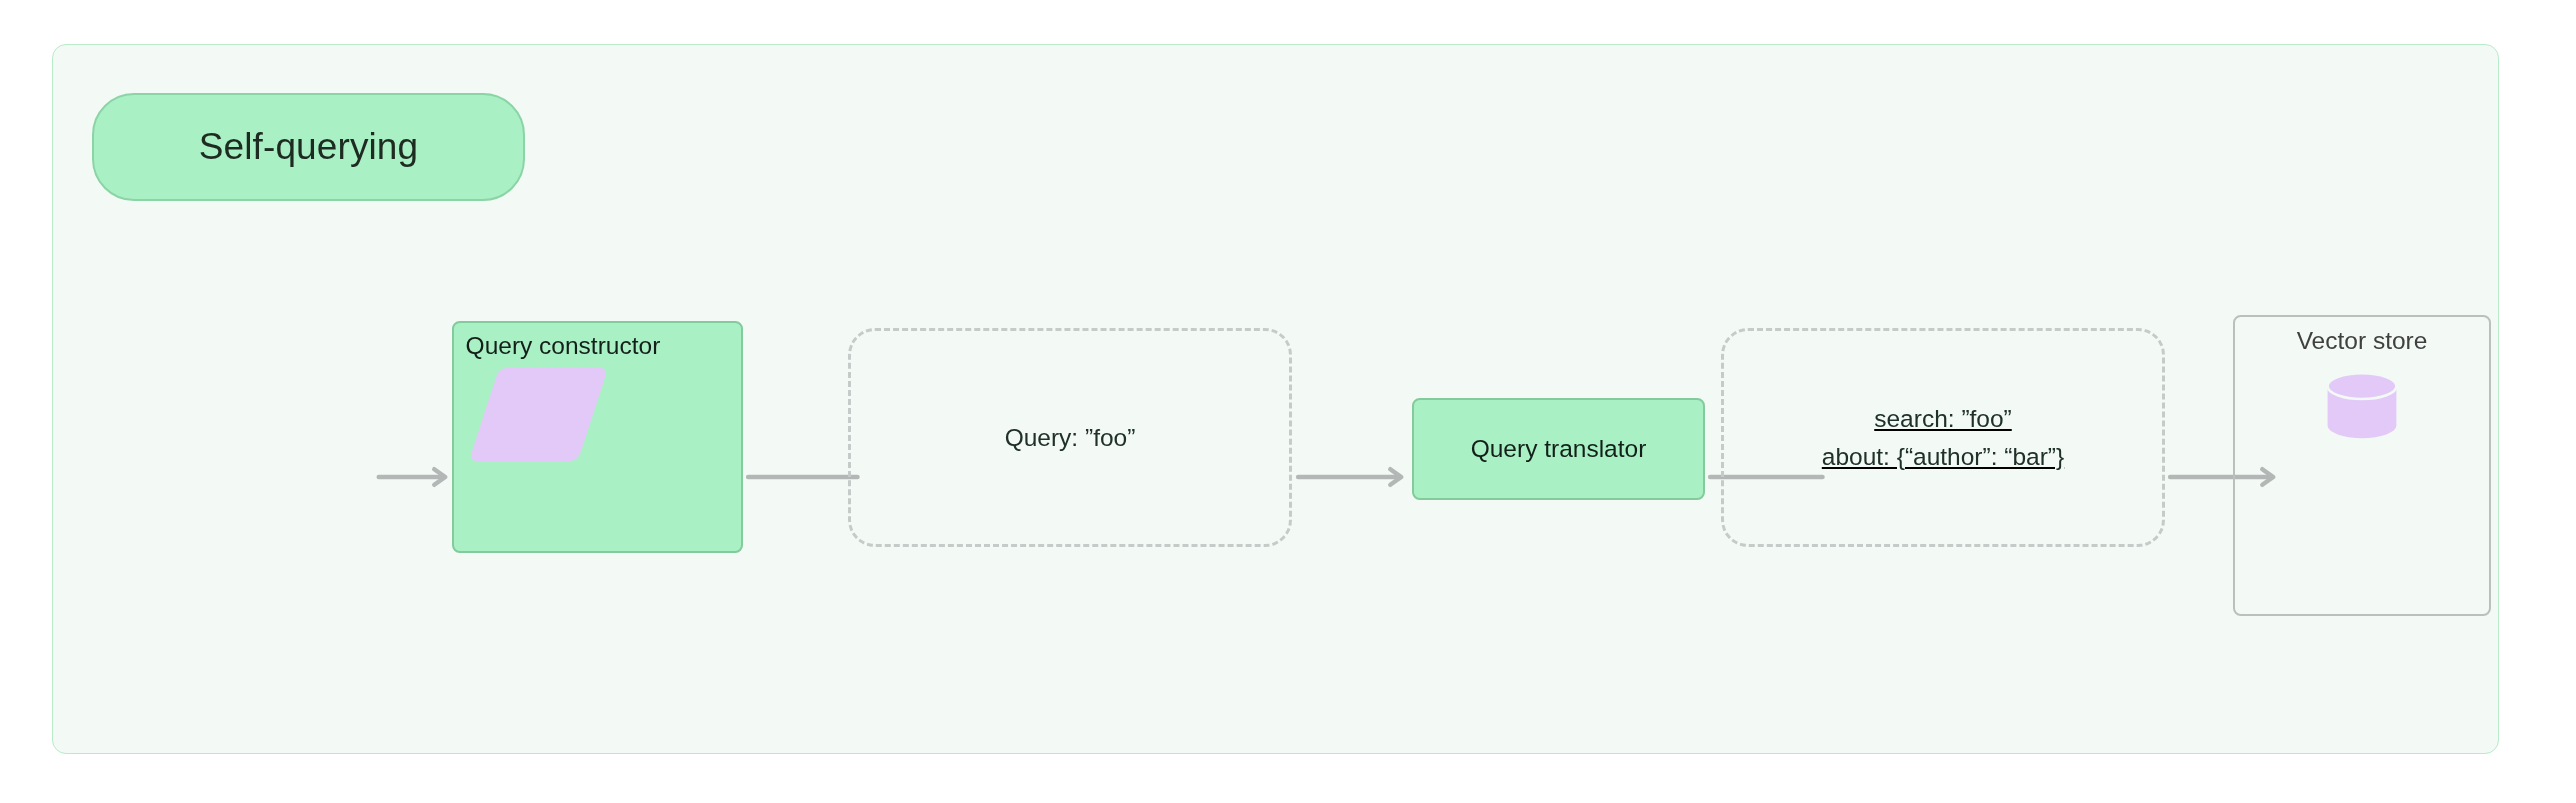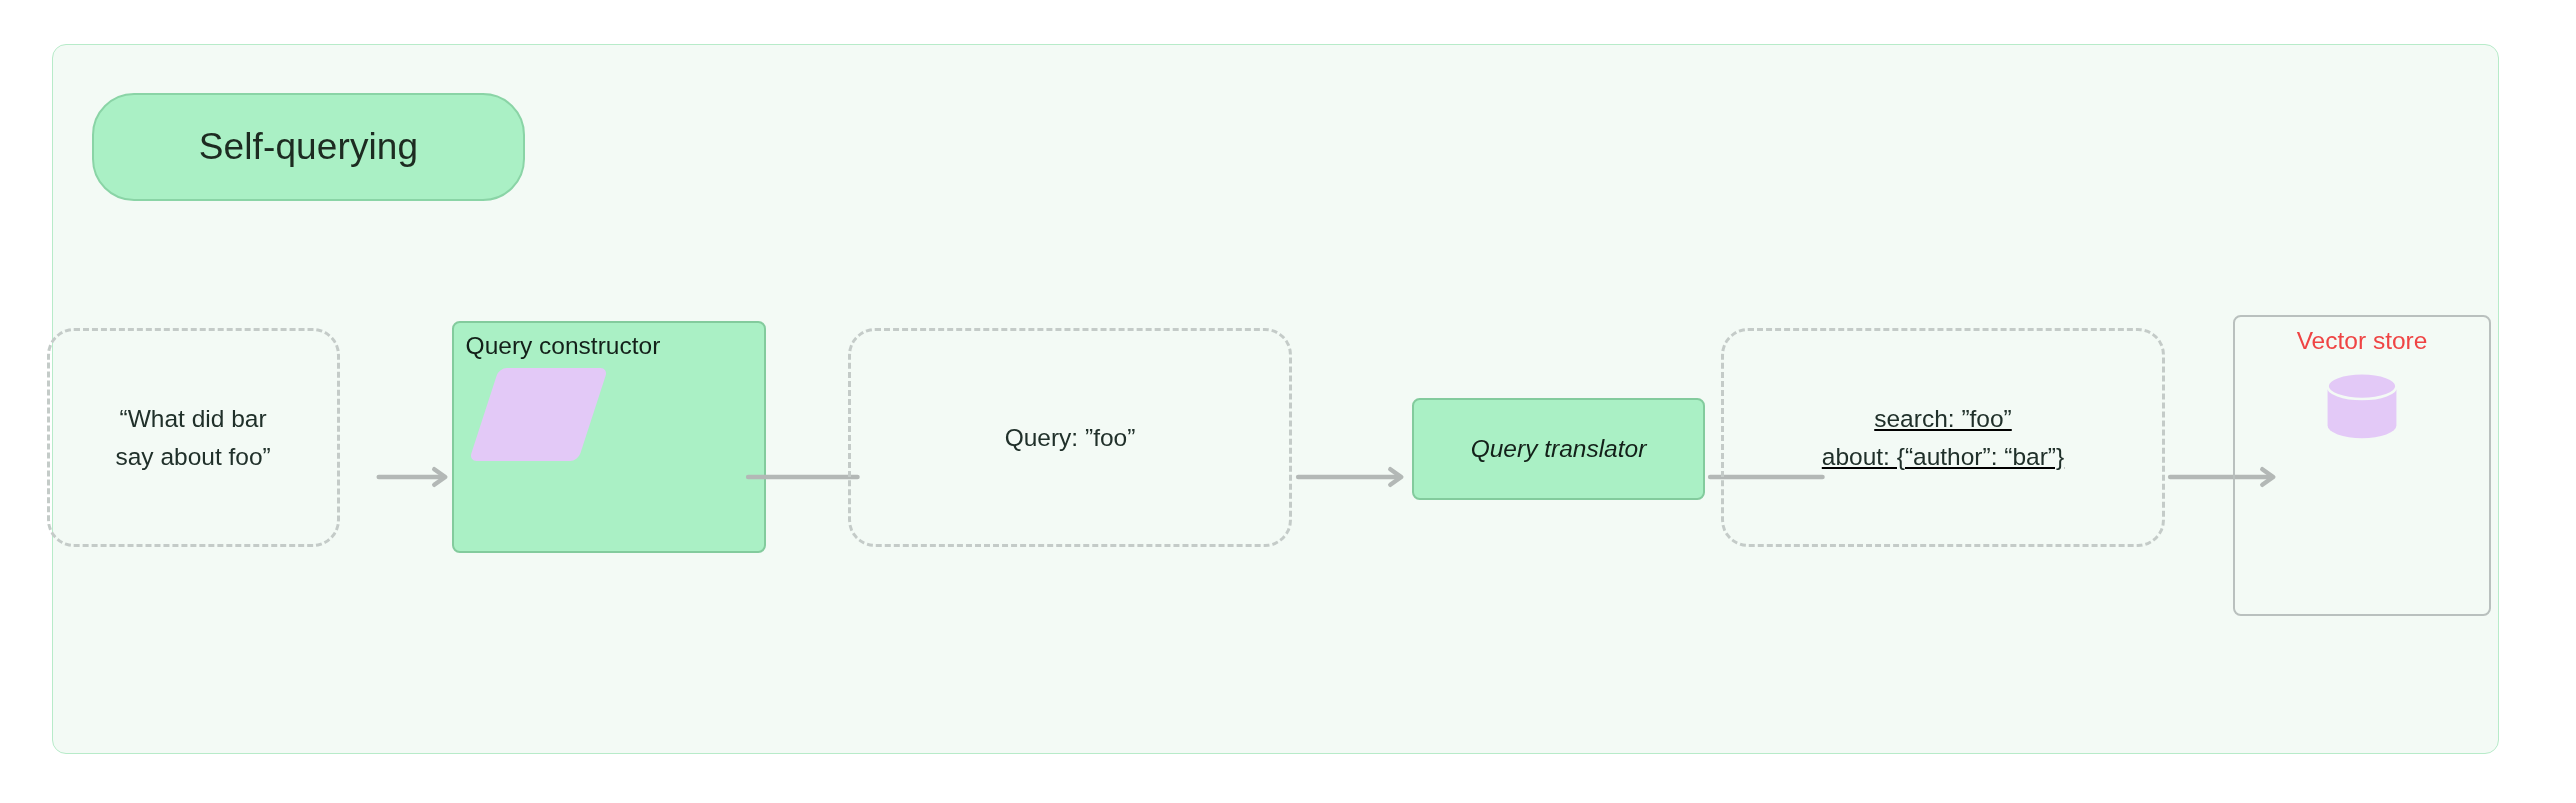--- a/index.html
+++ b/index.html
@@ -112,21 +112,21 @@
     border: 2.6px solid #b9c0be;
     border-radius: 7.7px;
   }
   .node-plain .node-title {
     position: absolute;
     left: 0;
     right: 0;
     top: 10.3px;
     text-align: center;
     font-size: 24.5px;
-    color: #ef4444;
+    color: #404040;
     white-space: nowrap;
   }
 
   
   .parallelogram-icon {
     position: absolute;
     left: 30px;
     top: 45px;
     width: 109px;
     height: 93px;
@@ -156,33 +156,29 @@
 <body>
 
 <div id="diagram-container">
 
   <div id="group-badge">
     <span class="badge-label">Self-querying</span>
   </div>
 
   <div id="flow-row">
 
-    <div class="node node-dashed" style="left:-6.4px; top:283px; width:293px; height:219px;">
-      <div class="line">“What did bar</div>
-      <div class="line">say about foo”</div>
-    </div>
 
     <div class="connector" style="left:287px; top:421px; width:113px;">
       <svg viewBox="0 0 175 34" preserveAspectRatio="none">
         <line x1="60" y1="17" x2="160" y2="17" stroke="#b3b8b6" stroke-width="7" stroke-linecap="round"></line>
         <polyline points="146,5 163,17 146,29" fill="none" stroke="#b3b8b6" stroke-width="7" stroke-linecap="round" stroke-linejoin="round"></polyline>
       </svg>
     </div>
 
-    <div class="node node-green" style="left:399px; top:276px; width:314px; height:232px;">
+    <div class="node node-green" style="left:399px; top:276px; width:291px; height:232px;">
       <div class="node-title">Query constructor</div>
       <div class="parallelogram-icon"></div>
     </div>
 
     <div class="connector" style="left:690px; top:421px; width:119px;">
       <svg viewBox="0 0 185 34" preserveAspectRatio="none">
         <line x1="8" y1="17" x2="178" y2="17" stroke="#b3b8b6" stroke-width="7" stroke-linecap="round"></line>
       </svg>
     </div>
 
@@ -190,21 +186,21 @@
       <div class="line">Query: ”foo”</div>
     </div>
 
     <div class="connector" style="left:1240px; top:421px; width:116px;">
       <svg viewBox="0 0 180 34" preserveAspectRatio="none">
         <line x1="8" y1="17" x2="165" y2="17" stroke="#b3b8b6" stroke-width="7" stroke-linecap="round"></line>
         <polyline points="151,5 168,17 151,29" fill="none" stroke="#b3b8b6" stroke-width="7" stroke-linecap="round" stroke-linejoin="round"></polyline>
       </svg>
     </div>
 
-    <div class="node node-green centered" style="left:1359px; top:353px; width:293px; height:102px;font-style:italic;">
+    <div class="node node-green centered" style="left:1359px; top:353px; width:293px; height:102px;">
       <div class="node-title">Query translator</div>
     </div>
 
     <div class="connector" style="left:1652px; top:421px; width:122px;">
       <svg viewBox="0 0 190 34" preserveAspectRatio="none">
         <line x1="8" y1="17" x2="183" y2="17" stroke="#b3b8b6" stroke-width="7" stroke-linecap="round"></line>
       </svg>
     </div>
 
     <div class="node node-dashed" style="left:1668px; top:283px; width:444px; height:219px;text-decoration:underline;">

